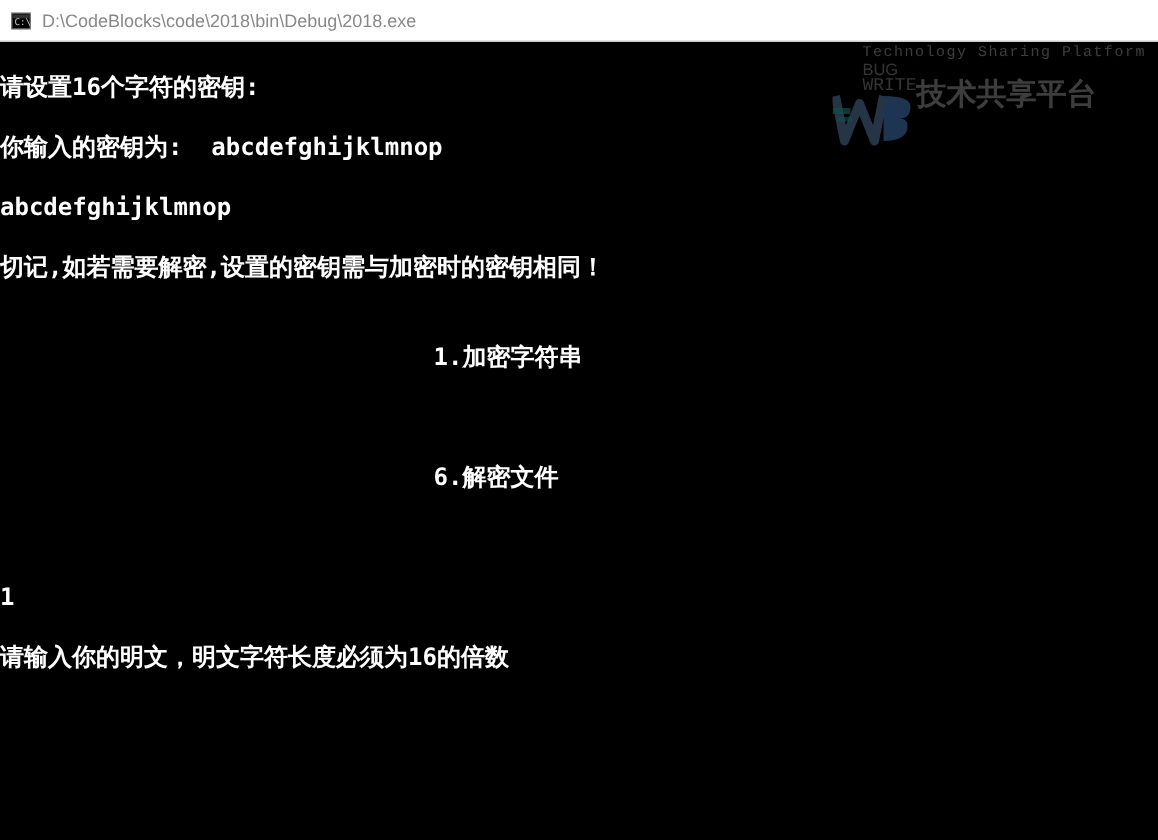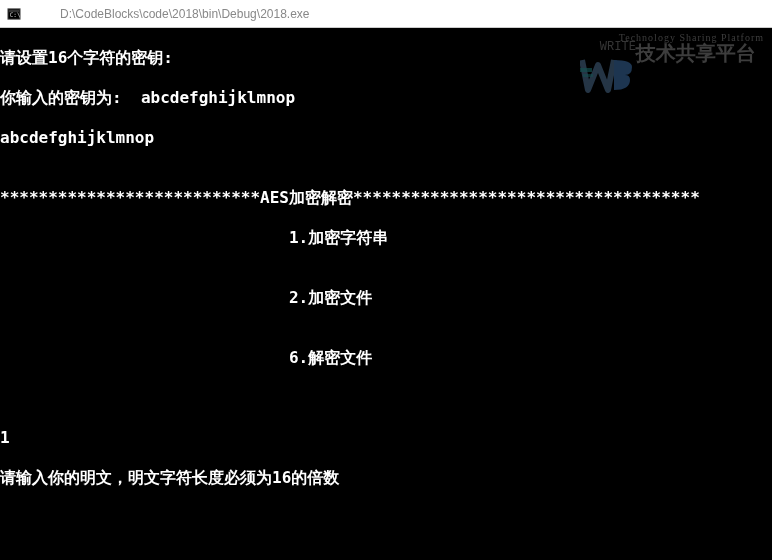--- a/index.html
+++ b/index.html
@@ -17,21 +17,20 @@
     .titlebar {
       height: 28px;
       background: #fff;
       border-bottom: 1px solid #ccc;
       display: flex;
       align-items: center;
       padding: 0 6px;
       font-size: 12px;
       color: #888;
       font-family: "Segoe UI", Arial, sans-serif;
-      gap: 32px;
     }
     .titlebar .icon {
       width: 16px;
       height: 16px;
       margin-right: 6px;
       display: inline-flex;
       align-items: center;
       justify-content: center;
     }
     .titlebar .icon svg {
@@ -70,23 +69,22 @@
       position: relative;
     }
     .wm-text {
       display: flex;
       flex-direction: column;
       color: #7a7a7a;
       line-height: 1.1;
     }
     .wm-sub {
       font-size: 10px;
-      font-family: Liberation Serif, serif;
+      font-family: Liberation Mono, monospace;
       letter-spacing: 1px;
-      margin-left: 19px;
     }
     .wm-main {
       font-size: 20px;
       font-family: "Microsoft YaHei", sans-serif;
       font-weight: 600;
     }
   </style>
 </head>
 <body>
 
@@ -98,25 +96,24 @@
       <text x="3" y="11" font-size="7" fill="#ccc" font-family="monospace">C:\</text>
     </svg>
   </span>
   <span>D:\CodeBlocks\code\2018\bin\Debug\2018.exe</span>
 </div>
 
 <div class="console">
 <div class="line">请设置16个字符的密钥:</div>
 <div class="line">你输入的密钥为:  abcdefghijklmnop</div>
 <div class="line">abcdefghijklmnop</div>
+<div class="line">切记,如若需要解密,设置的密钥需与加密时的密钥相同！</div>
 <div class="line"></div>
-<div class="line">***************************AES加密解密************************************</div>
 <div class="line">                              1.加密字符串</div>
 <div class="line"></div>
-<div class="line">                              2.加密文件</div>
 <div class="line"></div>
 <div class="line">                              6.解密文件</div>
 <div class="line"></div>
 <div class="line"></div>
 <div class="line">1</div>
 <div class="line">请输入你的明文，明文字符长度必须为16的倍数</div>
 
 
 
 <div class="line"></div>
@@ -132,17 +129,18 @@
     <div class="wm-logo">
       <svg viewBox="0 0 70 50">
         <path d="M 2 10 L 8 40 L 18 15 L 28 40 L 34 10" stroke="#4a6a8a" stroke-width="6" fill="none" stroke-linejoin="round"></path>
         <path d="M 34 10 L 34 40 Q 50 40 50 30 Q 50 25 45 25 Q 52 25 52 17 Q 52 10 34 10 Z" fill="#3a6aa0"></path>
         <rect x="0" y="18" width="12" height="4" fill="#2a9a9a" opacity="0.7"></rect>
         <rect x="3" y="24" width="10" height="3" fill="#2a9a9a" opacity="0.6"></rect>
       </svg>
     </div>
     <div class="wm-text">
       <span class="wm-sub">Technology Sharing Platform</span>
+      <span style="font-size:11px;font-family:Arial;color:#6a6a6a;"><span>BUG</span></span>
       <span style="font-size:12px;font-family:Liberation Mono, monospace;color:#6a6a6a;position:relative;top:-2px;"><span>WRITE</span></span>
       <span class="wm-main" style="position:relative;top:-14px;left:36px;">技术共享平台</span>
     </div>
   </div>
 </div>
 
 </body></html>

